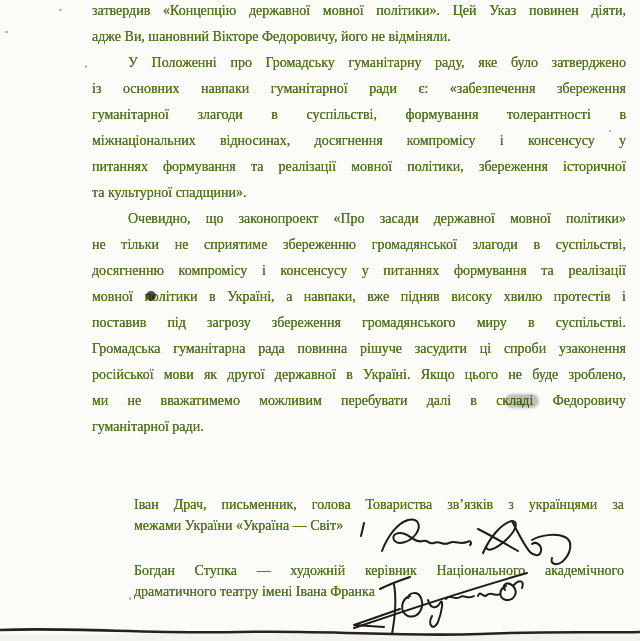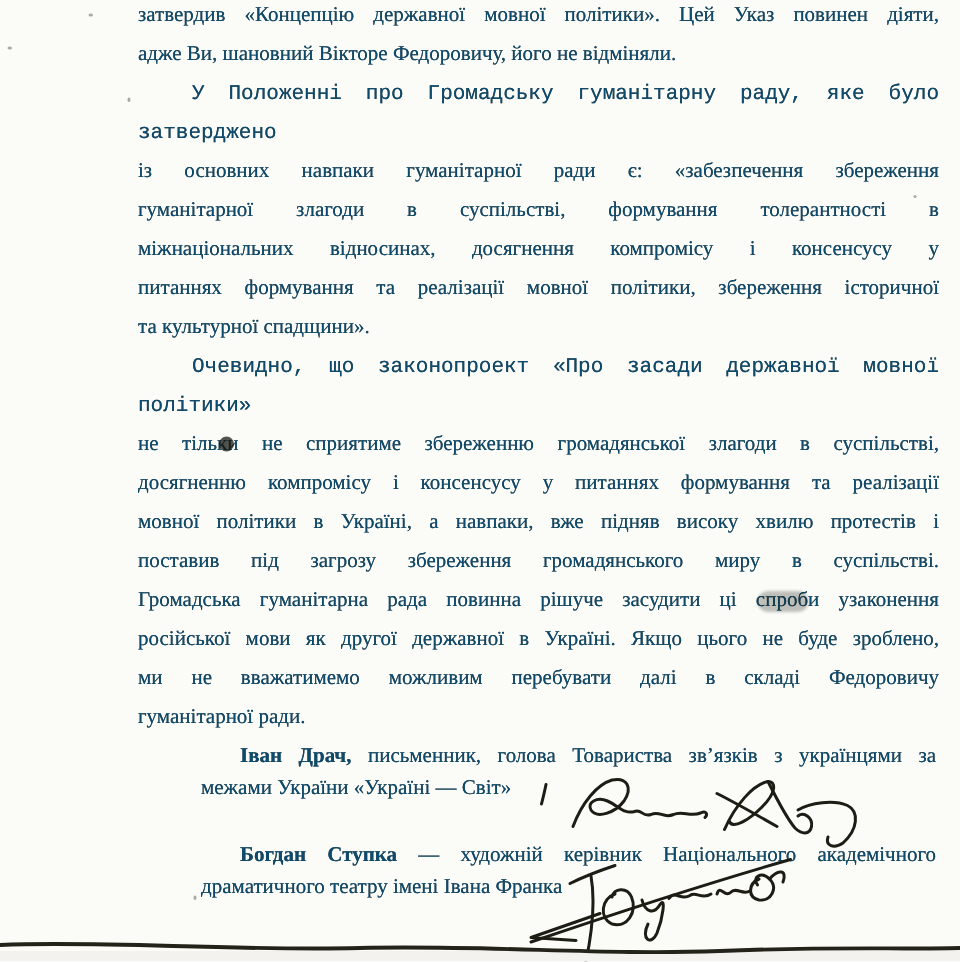--- a/index.html
+++ b/index.html
@@ -2,41 +2,41 @@
 <html><head>
 <meta charset="utf-8">
 <style>
   html,body{margin:0;padding:0;}
   .page{
     position:relative;
     width:640px;height:641px;
     background:#fbfbf8;
     overflow:hidden;
     font-family:"Liberation Serif","DejaVu Serif",serif;
-    color:#0c4a6e;
+    color:#4d7c0f;
   }
   .body-text{
     position:absolute;left:92px;top:-2px;width:534px;
     font-size:14px;
   }
   .para{margin:0;padding:0;}
   .ln{
     line-height:26px;min-height:26px;
     text-shadow:0 0 0.4px rgba(25,25,15,0.75);
   }
   .just{text-align:justify;text-align-last:justify;-moz-text-align-last:justify;}
-  .ind{text-indent:36px;font-family:Liberation Mono, monospace;}
+  .ind{text-indent:36px;}
   .sig-block{
     position:absolute;left:134px;width:490px;
     font-size:14px;
   }
   .sig-block .ln{line-height:21px;min-height:21px;}
   .sig-a{top:494px;}
   .sig-b{top:560px;}
-  .b{font-weight:bold;margin-left:26px;}
+  .b{font-weight:normal;}
   .signature{position:absolute;}
   .signature svg{display:block;}
   .sig-stroke{fill:none;stroke:#1d1d15;stroke-width:2;stroke-linecap:round;stroke-linejoin:round;}
   .edge-strip{
     position:absolute;left:0;top:634px;width:640px;height:7px;
     background:#f3f2ef;
   }
   .edge-line{position:absolute;left:0;top:622px;width:640px;height:19px;}
   .edge-line path{fill:none;stroke:#23231a;stroke-width:2.6;stroke-linecap:round;}
   .blot{position:absolute;background:#12120a;border-radius:50%;}
@@ -79,21 +79,21 @@
       <div class="ln just">Громадська гуманітарна рада повинна рішуче засудити ці спроби узаконення</div>
       <div class="ln just">російської мови як другої державної в Україні. Якщо цього не буде зроблено,</div>
       <div class="ln just">ми не вважатимемо можливим перебувати далі в складі Федоровичу</div>
       <div class="ln">гуманітарної ради.</div>
     </div>
 
   </div>
 
   <div class="sig-block sig-a">
     <div class="ln just"><span class="b">Іван Драч,</span> <span>письменник, голова Товариства зв’язків з українцями за</span></div>
-    <div class="ln">межами України «Україні — Світ»</div>
+    <div class="ln">межами України «Україна — Світ»</div>
   </div>
 
   <div class="signature" style="left:360px;top:509px;">
     <svg width="220" height="62" viewBox="0 0 220 62">
       <path class="sig-stroke" d="M4,14 C3,19 2,23 1,27"></path>
       <path class="sig-stroke" d="M22,42 C28,26 38,14 48,11 C58,9 62,16 56,25 C50,33 38,37 34,31 C31,26 38,22 45,25 C52,28 56,34 63,32 C68,30 68,36 74,34 C80,31 82,37 89,34 C95,31 100,36 107,33 C111,31 112,34 110,36"></path>
       <path class="sig-stroke" d="M123,44 C130,28 142,14 152,12 C158,12 157,20 148,29 C140,37 128,45 126,38"></path>
       <path class="sig-stroke" d="M118,20 C130,26 144,34 158,42"></path>
       <path class="sig-stroke" d="M152,12 C158,24 164,36 170,43 C174,47 180,48 181,42 C182,36 176,32 172,35"></path>
       <path class="sig-stroke" d="M172,31 C180,26 196,24 205,28 C213,32 212,44 202,53 C196,57 190,55 192,49"></path>

